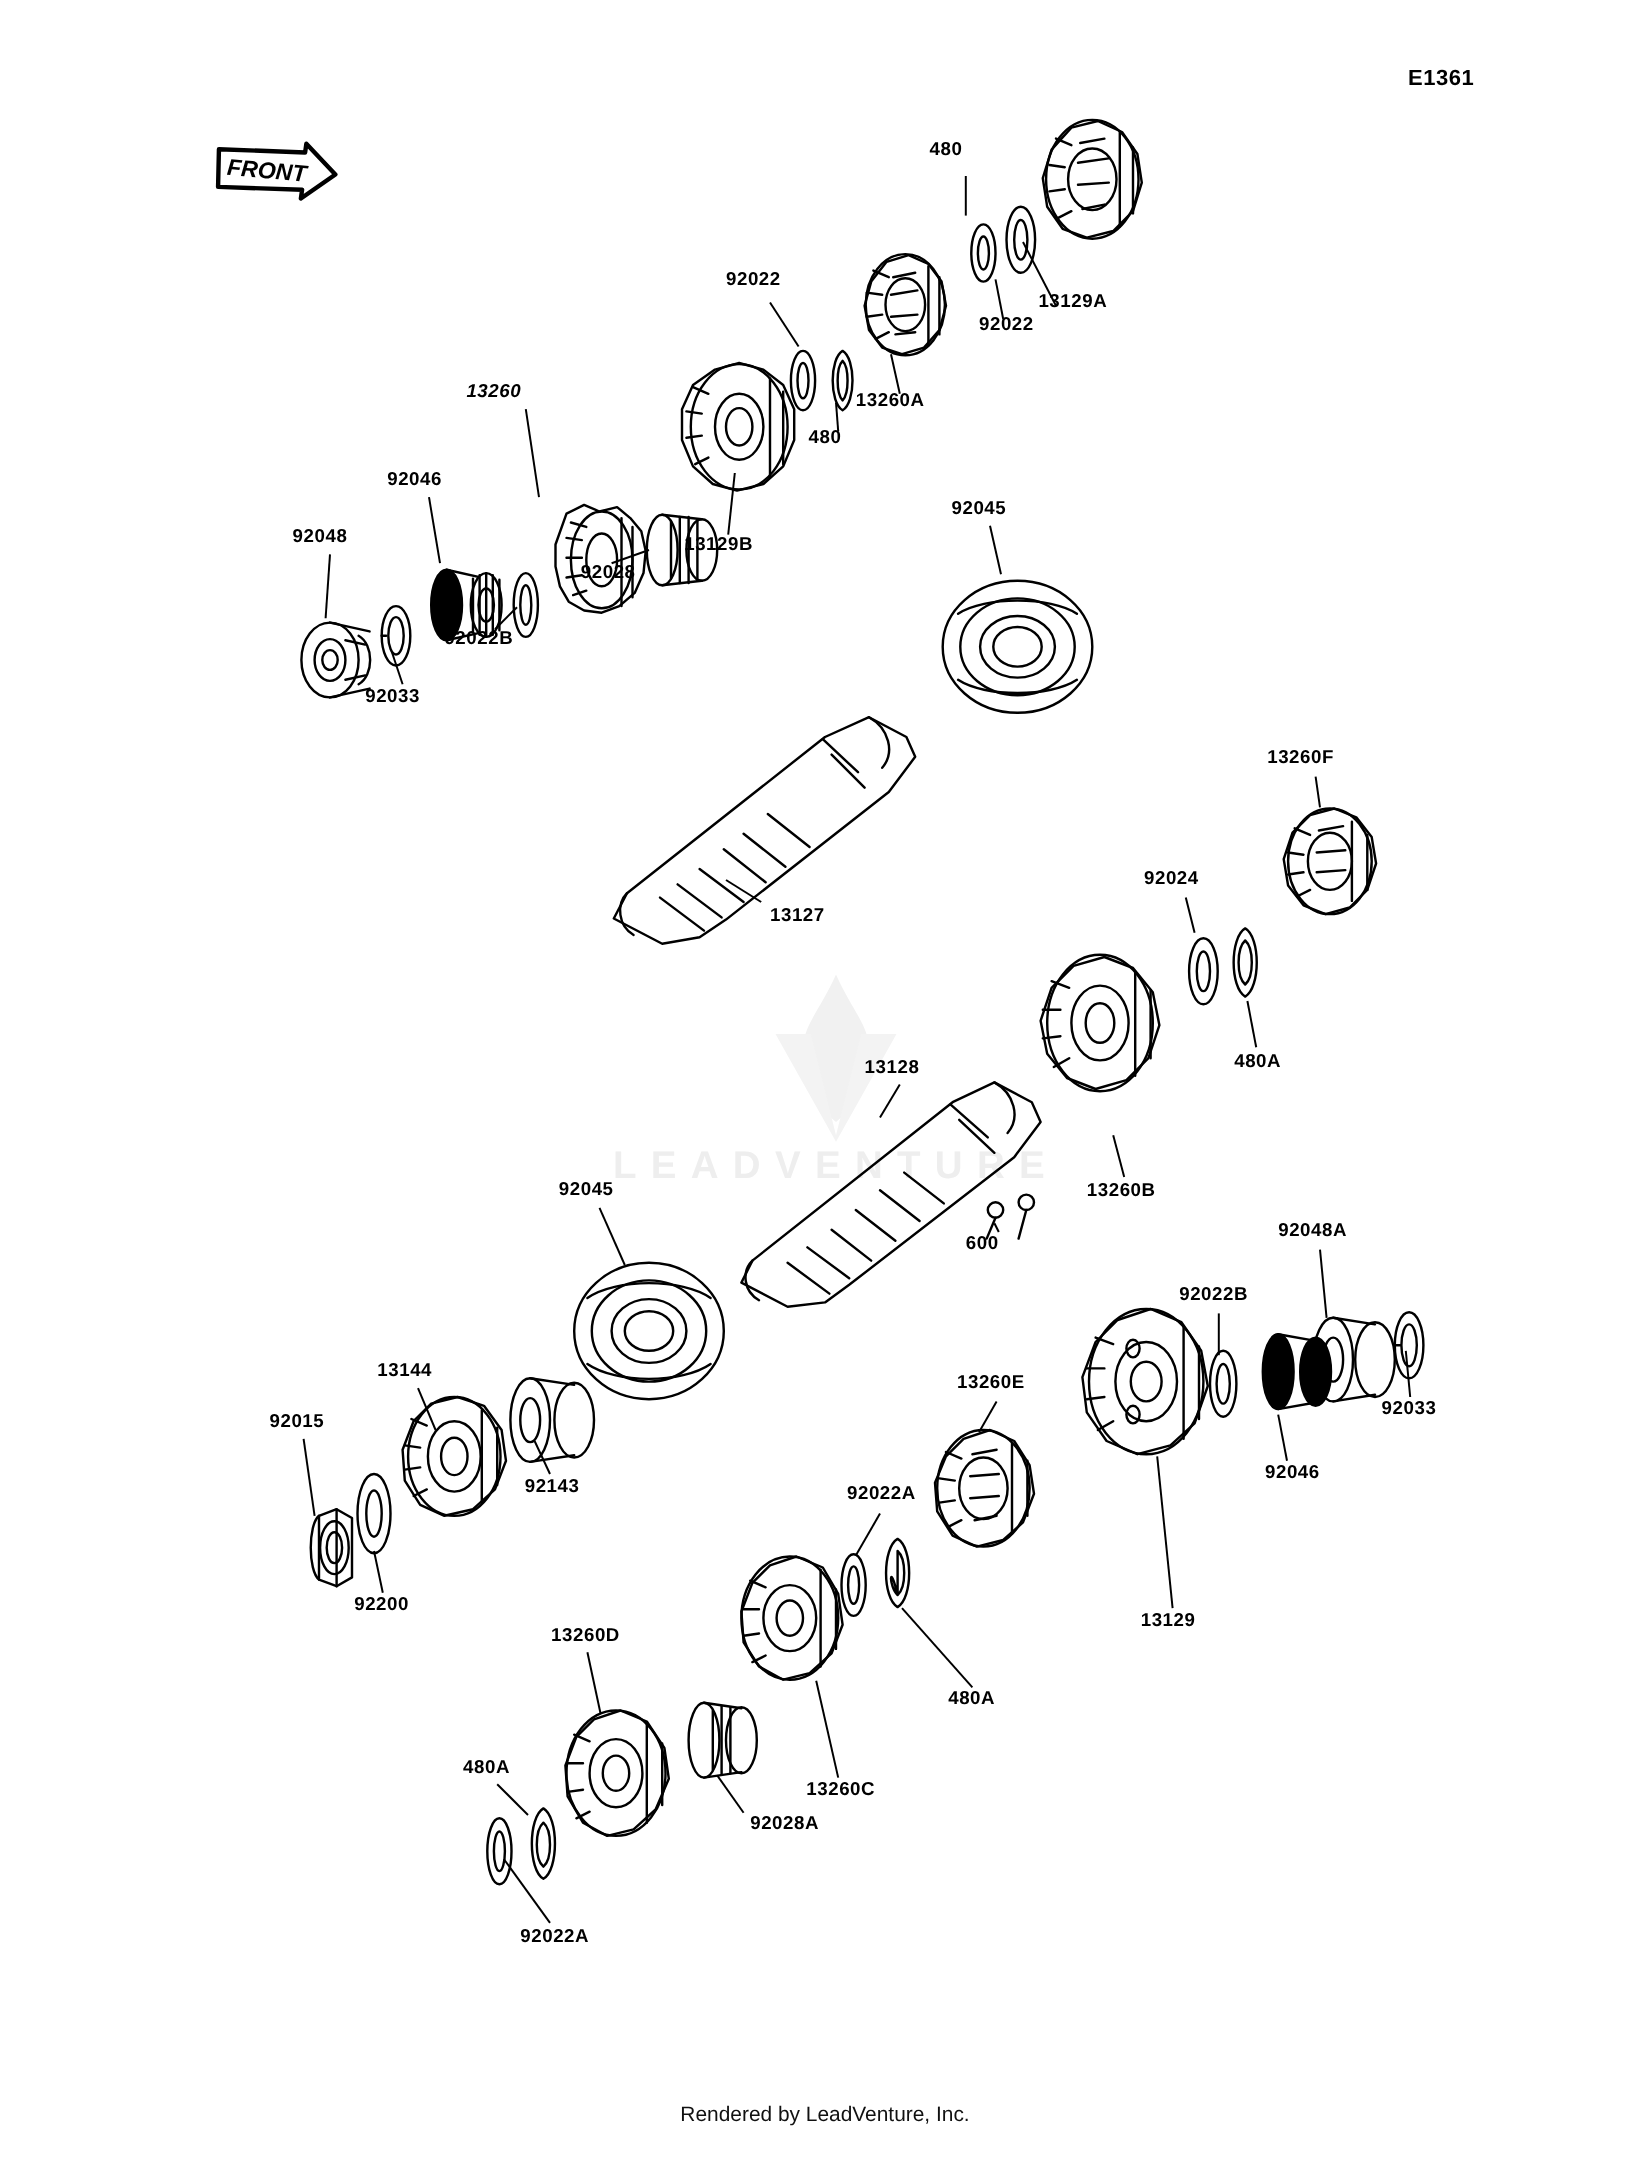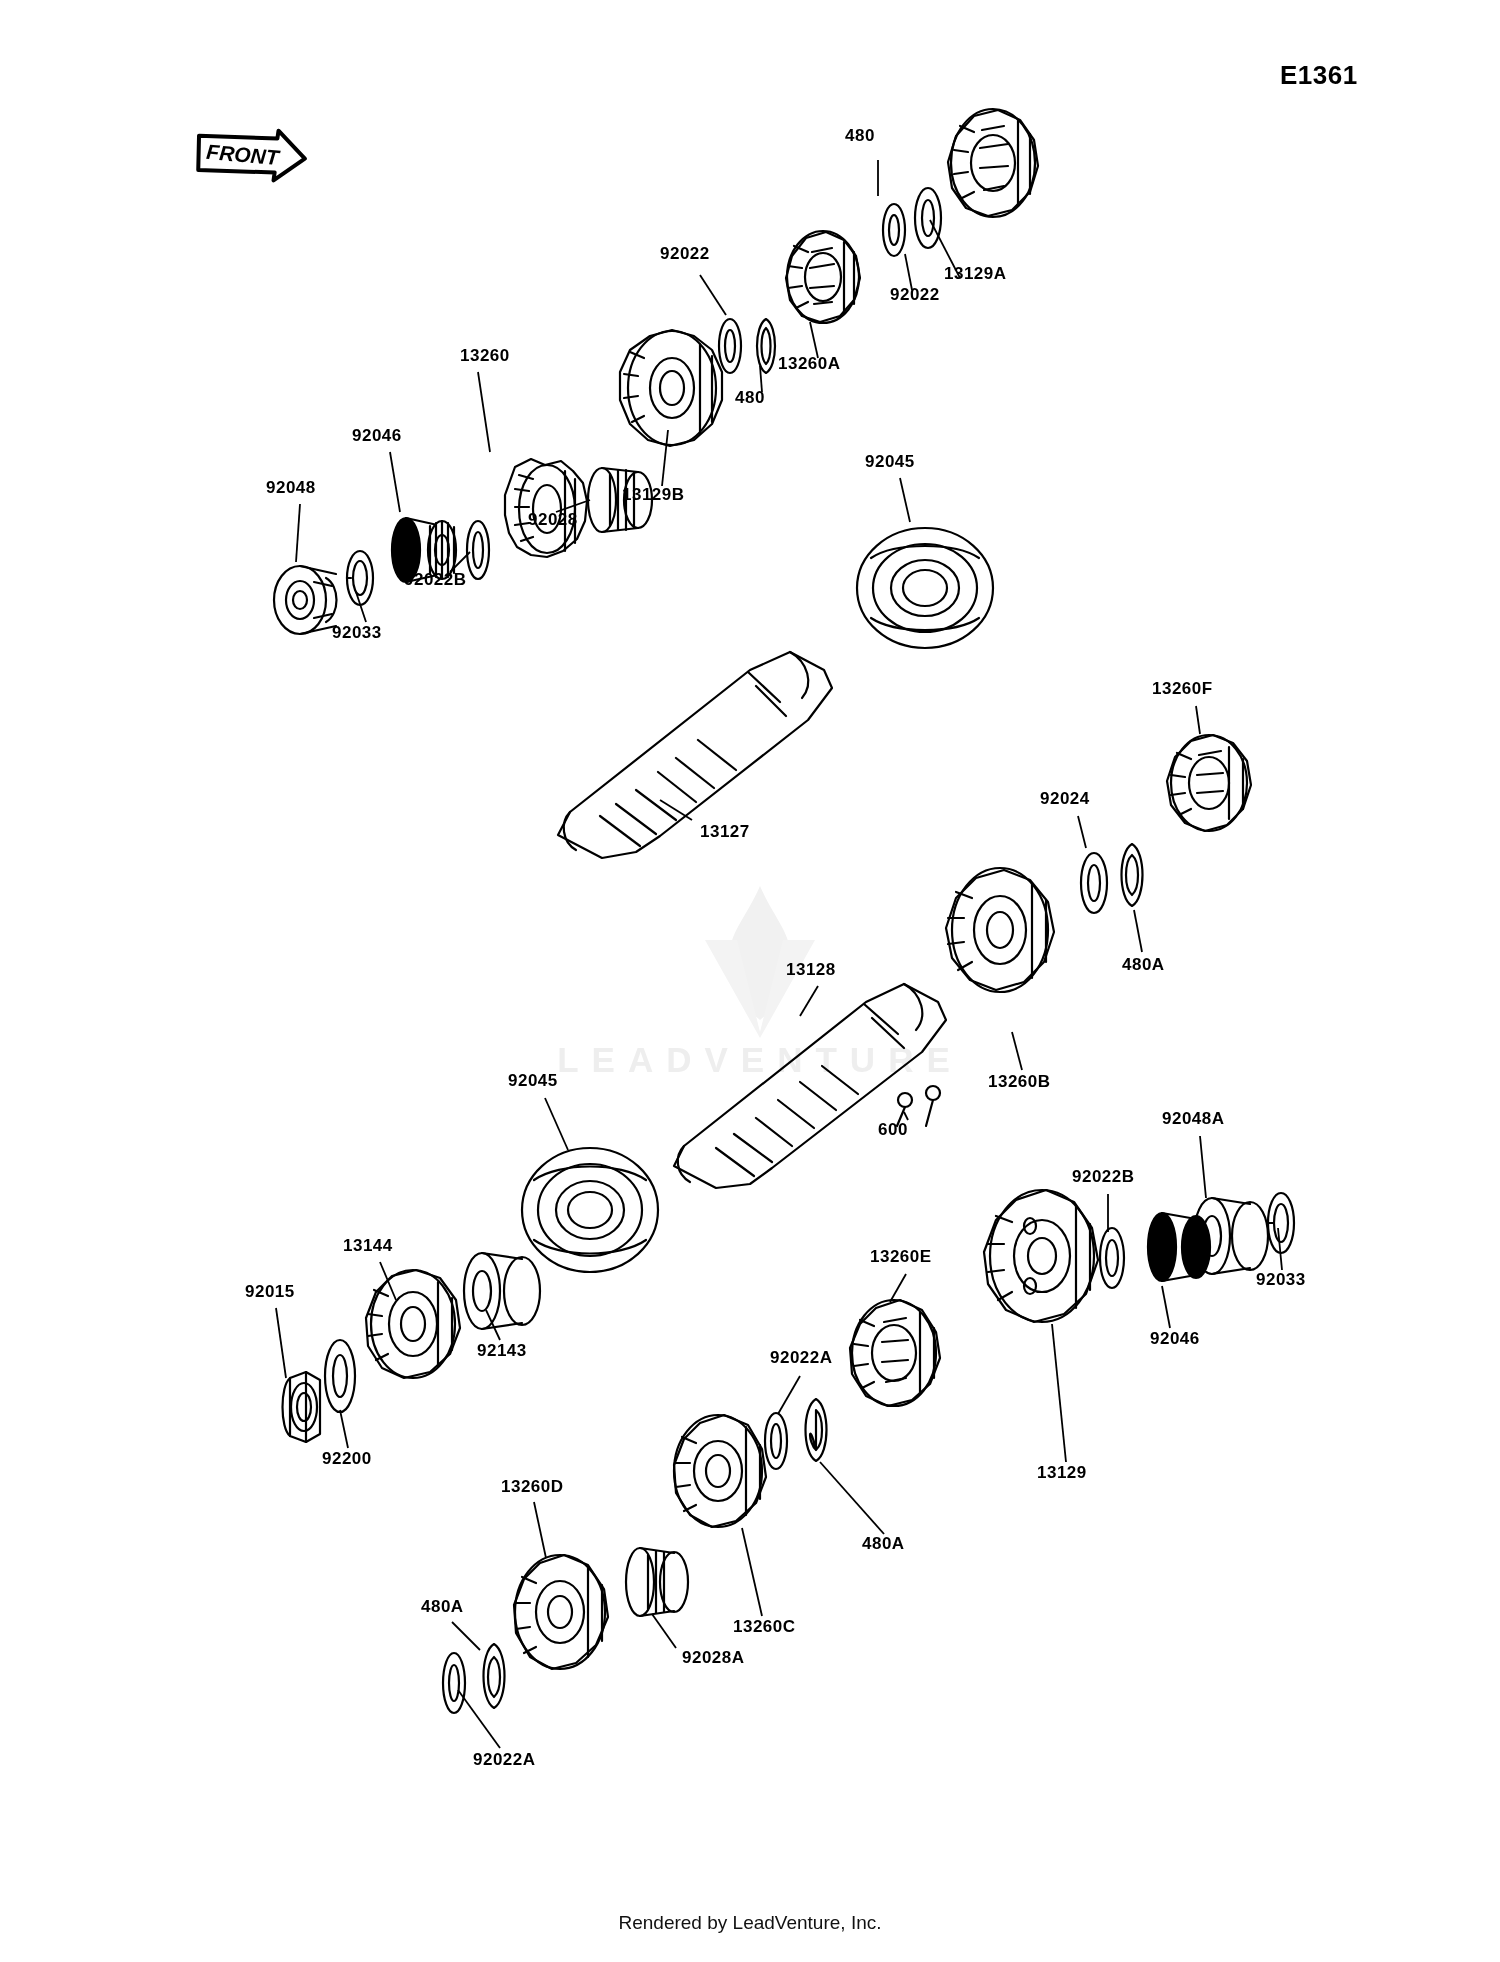--- a/index.html
+++ b/index.html
@@ -14,21 +14,21 @@
   #page {
     position: relative;
     width: 1500px;
     height: 1962px;
     background: #ffffff;
     overflow: hidden;
   }
   .diagram-code {
     position: absolute;
     font-weight: bold;
-    font-size: 26px;
+    font-size: 20px;
     letter-spacing: 0.5px;
   }
   .callout {
     position: absolute;
     font-weight: bold;
     font-size: 17px;
     letter-spacing: 0.5px;
     white-space: nowrap;
   }
   .footer {
@@ -451,21 +451,21 @@
   </svg>
 
   <div class="diagram-code" style="left:1280px; top:60px;">E1361</div>
 
   <div class="callout" style="left:845px; top:126px;">480</div>
   <div class="callout" style="left:944px; top:250px;margin-top:14px;">13129A</div>
   <div class="callout" style="left:660px; top:244px;">92022</div>
   <div class="callout" style="left:890px; top:285px;">92022</div>
   <div class="callout" style="left:778px; top:354px;">13260A</div>
   <div class="callout" style="left:735px; top:388px;">480</div>
-  <div class="callout" style="left:460px; top:346px;">13260</div>
+  <div class="callout" style="left:424px; top:346px;font-style:italic;">13260</div>
   <div class="callout" style="left:622px; top:485px;">13129B</div>
   <div class="callout" style="left:528px; top:510px;text-align:right;">92028</div>
   <div class="callout" style="left:352px; top:426px;">92046</div>
   <div class="callout" style="left:404px; top:570px;">92022B</div>
   <div class="callout" style="left:266px; top:478px;">92048</div>
   <div class="callout" style="left:332px; top:623px;">92033</div>
   <div class="callout" style="left:865px; top:452px;">92045</div>
   <div class="callout" style="left:700px; top:822px;">13127</div>
   <div class="callout" style="left:1152px; top:679px;">13260F</div>
   <div class="callout" style="left:1040px; top:789px;">92024</div>

